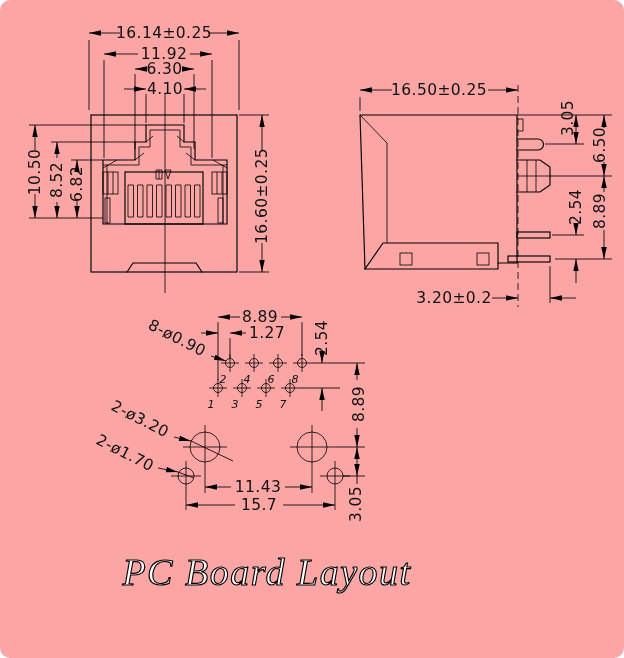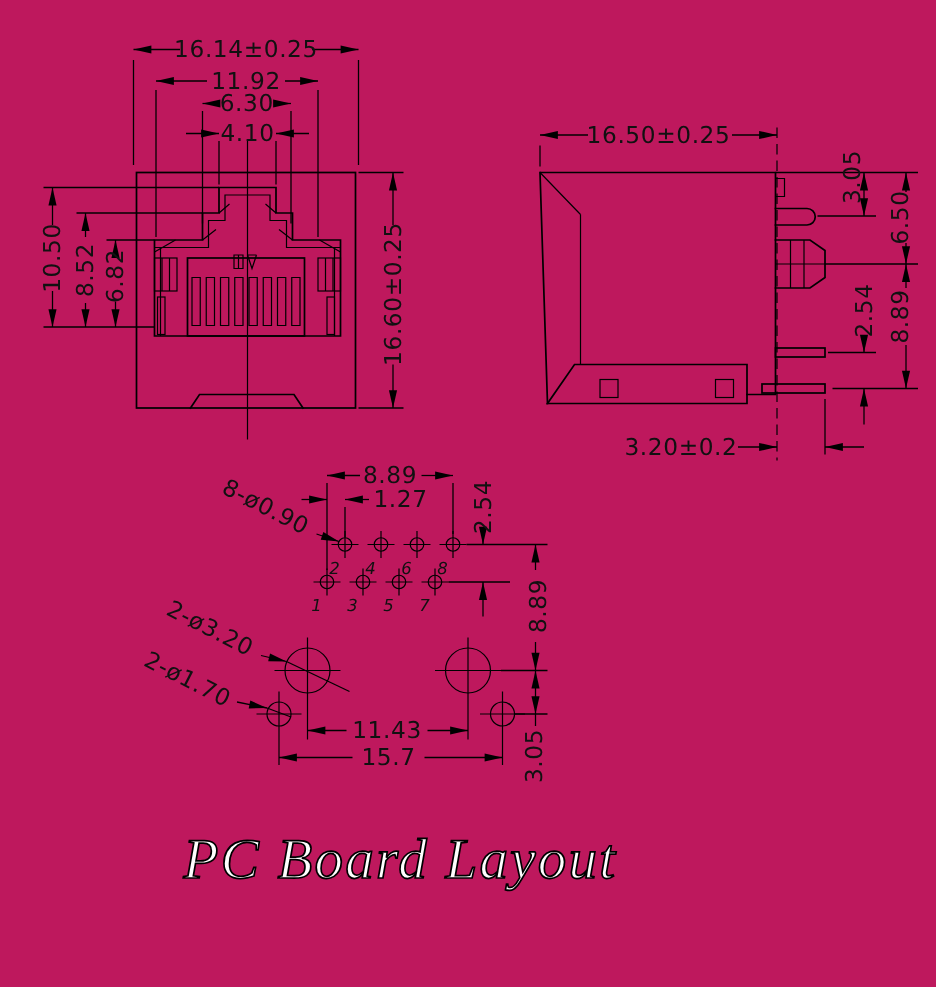--- a/index.html
+++ b/index.html
@@ -1,16 +1,16 @@
 <!DOCTYPE html>
 <html><head>
 <meta charset="utf-8">
 <style>
   html,body{margin:0;padding:0;background:#ffffff;}
-  .page{width:624px;height:658px;background:#be185d;position:relative;overflow:hidden;}
+  .page{width:624px;height:658px;background:#fca5a5;position:relative;overflow:hidden;border-radius:10px;}
   svg{display:block;}
   .ln{stroke:#000;stroke-width:1.15;fill:none;stroke-linecap:square;}
   .thin{stroke:#000;stroke-width:0.8;fill:none;}
   .dim{stroke:#000;stroke-width:0.85;fill:none;}
   .dash{stroke:#000;stroke-width:0.8;fill:none;stroke-dasharray:7,4;}
   .cl{stroke:#000;stroke-width:0.8;fill:none;}
   text.dt{font-family:"DejaVu Sans",sans-serif;font-size:15.5px;fill:#111;letter-spacing:0.4px;
           text-anchor:middle;dominant-baseline:central;}
   text.pn{font-family:"DejaVu Sans",sans-serif;font-style:italic;font-size:11px;fill:#111;
           text-anchor:middle;dominant-baseline:central;}

